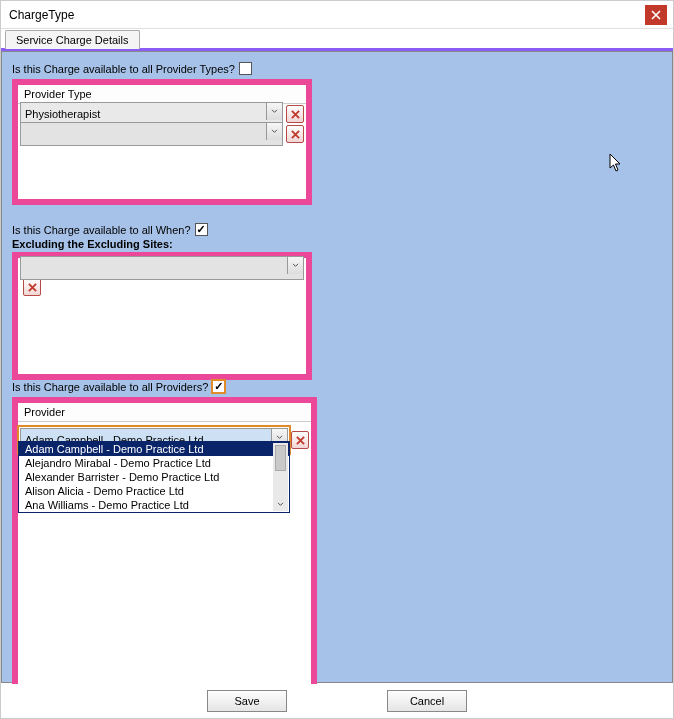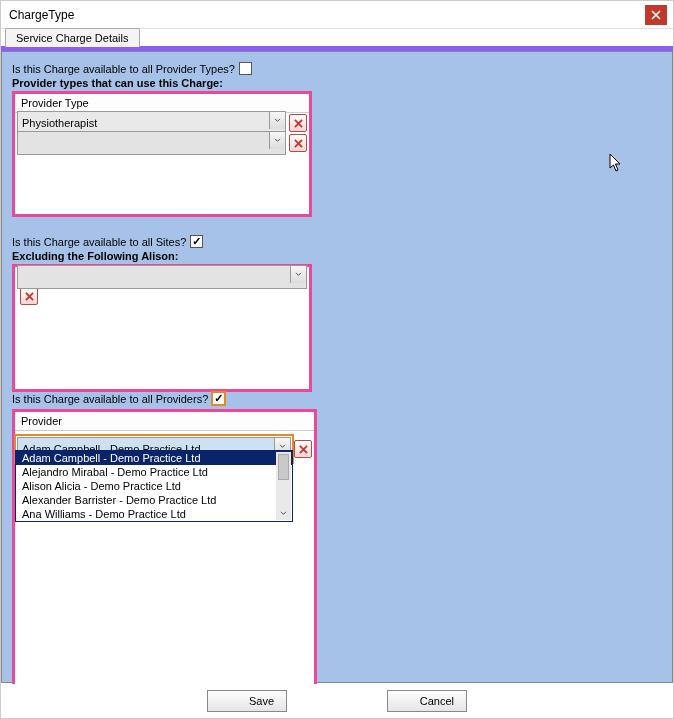--- a/index.html
+++ b/index.html
@@ -37,21 +37,21 @@
     color: #fff;
     font-weight: bold;
     cursor: pointer;
   }
   .titlebar-close svg { width:10px; height:10px; }
   .tabstrip {
     height: 22px;
     display: flex;
     align-items: flex-end;
     padding-left: 4px;
-    border-bottom: 5px solid #8b5cf6;
+    border-bottom: 3px solid #8b5cf6;
     background: #fff;
   }
   .tab {
     padding: 3px 10px 3px 10px;
     border: 1px solid #aaa;
     background: #f4f4f4;
     border-bottom: none;
     margin-right: 2px;
     position: relative;
     top: 1px;
@@ -95,21 +95,21 @@
     line-height: 11px;
     color: #000;
     font-weight: bold;
   }
   .checkbox.highlight {
     outline: 2px solid #e08a2a;
     outline-offset: -1px;
   }
   .panel {
     background: #fff;
-    border: 3px solid #ec4899;
+    border: 6px solid #ec4899;
   }
   .grid-header {
     background: #fdfdfd;
     border-bottom: 1px solid #ccc;
     padding: 3px 6px;
     font-size: 11px;
   }
   .grid-row {
     display: flex;
     align-items: center;
@@ -184,21 +184,21 @@
   }
   .btn {
     min-width: 80px;
     height: 22px;
     border: 1px solid #888;
     background: linear-gradient(#fdfdfd,#e5e5e5);
     cursor: pointer;
     font-size: 11px;
     display:flex;
     align-items:center;
-    justify-content:flex-end;
+    justify-content:center;
     padding: 0 12px;
   }
   .scrollbar-v {
     position:absolute;
     right:1px; top:1px; bottom:1px;
     width:15px;
     background:#e9e9e9;
   }
   .footer {
     position: absolute;
@@ -239,21 +239,20 @@
 
 <div class="tab-body">
 
   <div class="row-top">
 
     <div class="col" style="max-width:300px">
       <div class="cbox-line">
         <span class="section-label">Is this Charge available to all Provider Types?</span>
         <span class="checkbox"></span>
       </div>
-      <div class="section-label bold">Provider types that can use this Charge:</div>
       <div class="panel" style="height:126px; margin-top:2px;">
         <div class="grid-header">Provider Type</div>
         <div style="padding:0 2px;">
           <div class="grid-row">
             <div class="combo">
               <span>Physiotherapist</span>
               <span class="combo-btn">
                 <svg class="chev" viewBox="0 0 8 6">
                     <path d="M1 1 L4 4 L7 1"></path>
                   </svg>
@@ -278,24 +277,24 @@
               <svg class="x" viewBox="0 0 10 10">
                   <path d="M1 1 L9 9 M9 1 L1 9"></path>
                 </svg>
             </div>
           </div>
         </div>
       </div>
 
       <div style="height:18px"></div>
       <div class="cbox-line">
-        <span class="section-label">Is this Charge available to all Sites?</span>
+        <span class="section-label">Is this Charge available to all When?</span>
         <span class="checkbox checked"></span>
       </div>
-      <div class="section-label bold">Excluding the Following Alison:</div>
+      <div class="section-label bold">Excluding the Excluding Sites:</div>
       <div class="panel" style="height:128px; margin-top:2px;">
         <div style="padding:0 2px;">
           <div class="grid-row">
             <div class="combo empty">
               <span></span>
               <span class="combo-btn">
                 <svg class="chev" viewBox="0 0 8 6">
                     <path d="M1 1 L4 4 L7 1"></path>
                   </svg>
               </span>
@@ -331,22 +330,22 @@
             <div class="del-btn">
               <svg class="x" viewBox="0 0 10 10">
                 <path d="M1 1 L9 9 M9 1 L1 9"></path>
               </svg>
             </div>
           </div>
 
           <div class="dropdown-open" style="top:19px; right:21px;">
             <div class="dropdown-item selected">Adam  Campbell - Demo Practice Ltd</div>
             <div class="dropdown-item">Alejandro Mirabal - Demo Practice Ltd</div>
+            <div class="dropdown-item">Alexander Barrister - Demo Practice Ltd</div>
             <div class="dropdown-item">Alison Alicia - Demo Practice Ltd</div>
-            <div class="dropdown-item">Alexander Barrister - Demo Practice Ltd</div>
             <div class="dropdown-item">Ana Williams - Demo Practice Ltd</div>
             <div class="scrollbar-v">
               <div style="position:absolute;left:2px;right:2px;top:2px;height:26px;background:#c9c9c9;border:1px solid #aaa;"></div>
               <div style="position:absolute;left:0;right:0;bottom:0;height:14px;display:flex;align-items:center;justify-content:center;">
                 <svg class="chev" viewBox="0 0 8 6" style="width:7px;height:5px;">
                   <path d="M1 1 L4 4 L7 1"></path>
                 </svg>
               </div>
             </div>
           </div>

